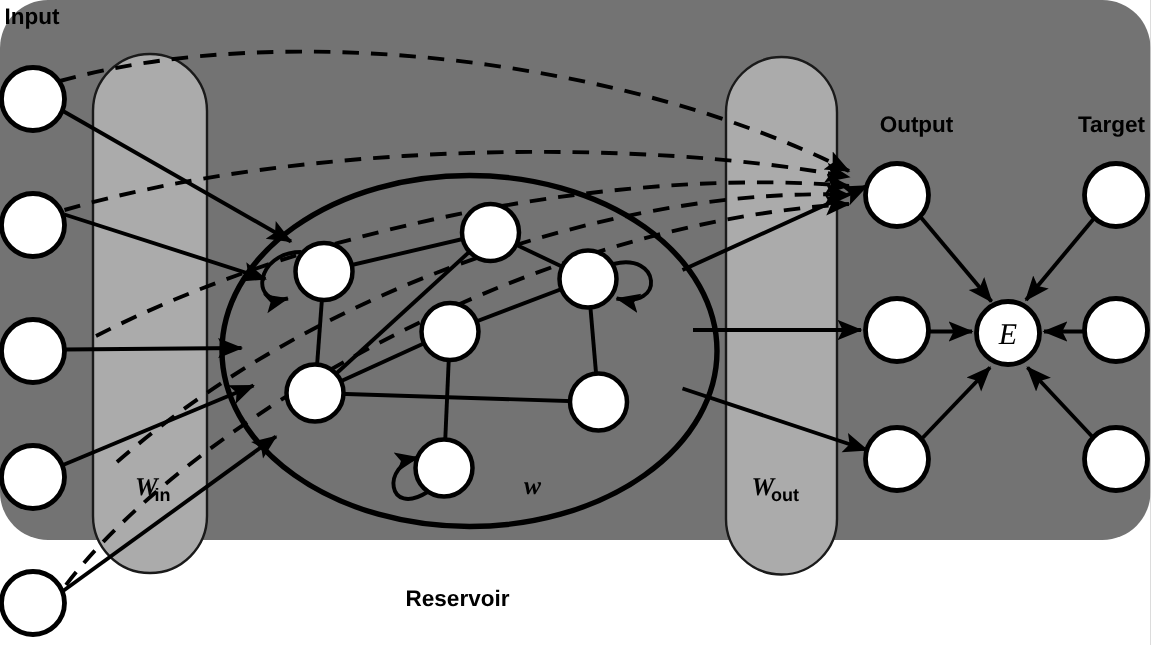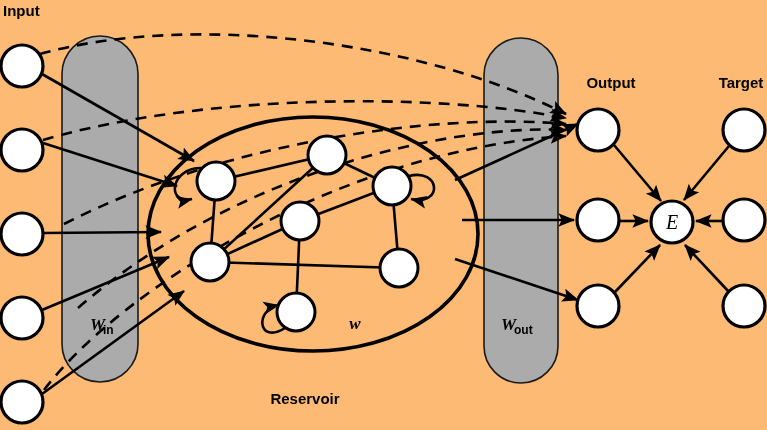--- a/index.html
+++ b/index.html
@@ -9,22 +9,23 @@
   }
   body {
     width: 767px;
     height: 430px;
     overflow: hidden;
     font-family: "Liberation Sans", sans-serif;
   }
   #diagram-root {
     position: relative;
     width: 767px;
-    height: 430px;
-    background: #fdba74;
+    height: 360px;
+    background: #737373;
+    border-radius: 32px;
   }
   svg#esn-svg {
     display: block;
     width: 767px;
     height: 430px;
   }
   .node-circle {
     fill: #ffffff;
     stroke: #000000;
     stroke-width: 3.2;

